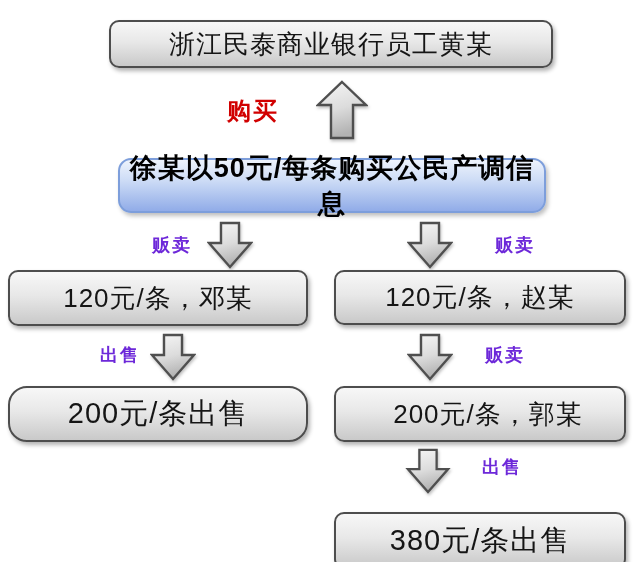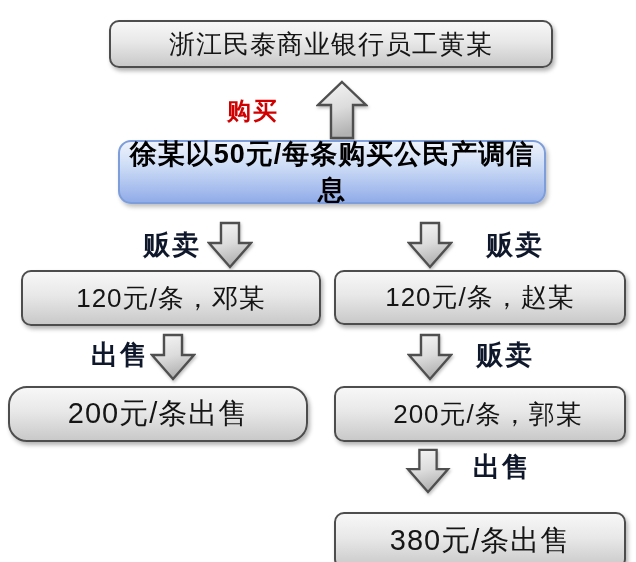--- a/index.html
+++ b/index.html
@@ -19,21 +19,21 @@
     box-sizing:border-box;
   }
   .node--blue{
     border:2px solid #7d9edb;border-radius:13px;
     background:linear-gradient(to bottom,#eef3fc 0%,#cddcf6 40%,#91ace8 100%);
     font-weight:bold;color:#000;
     box-shadow:2px 3px 4px rgba(0,0,0,0.25);
   }
   .edge-label{
     position:absolute;
-    font-weight:bold;color:#0f172a;font-size:27px;
+    font-weight:bold;color:#6d28d9;font-size:18px;
     display:flex;align-items:center;justify-content:center;
     letter-spacing:2px;
   }
   .edge-label--red{color:#d10000;font-size:24px;}
   .arrow{position:absolute;filter:drop-shadow(1.5px 2px 1.5px rgba(0,0,0,0.25));}
   .fs26{font-size:26px;}
   .fs27{font-size:27px;}
   .fs29{font-size:29px;}
 </style>
 </head>
@@ -52,33 +52,33 @@
   </svg>
 
   <div class="node fs26" style="left:109px;top:20px;width:444px;height:48px;">浙江民泰商业银行员工黄某</div>
 
   <div class="edge-label edge-label--red" style="left:218px;top:96px;width:70px;height:30px;">购买</div>
 
   <svg class="arrow" style="left:316px;top:80px;" width="52" height="60" viewBox="0 0 52 60">
     <polygon points="26,2 50,25 37,25 37,58 15,58 15,25 2,25" fill="url(#arrowGrad)" stroke="#4f4f4f" stroke-width="2.4" stroke-linejoin="miter"></polygon>
   </svg>
 
-  <div class="node node--blue fs27" style="left:118px;top:140px;width:428px;height:64px;">徐某以50元/每条购买公民产调信息</div>
+  <div class="node node--blue fs27" style="left:118px;top:158px;width:428px;height:55px;">徐某以50元/每条购买公民产调信息</div>
 
   <div class="edge-label" style="left:140px;top:230px;width:64px;height:30px;">贩卖</div>
   <svg class="arrow" style="left:207px;top:221px;" width="46" height="48" viewBox="0 0 46 48">
     <polygon points="14,2 32,2 32,22 44,22 23,46 2,22 14,22" fill="url(#arrowGrad)" stroke="#4f4f4f" stroke-width="2.4" stroke-linejoin="miter"></polygon>
   </svg>
 
   <svg class="arrow" style="left:407px;top:221px;" width="46" height="48" viewBox="0 0 46 48">
     <polygon points="14,2 32,2 32,22 44,22 23,46 2,22 14,22" fill="url(#arrowGrad)" stroke="#4f4f4f" stroke-width="2.4" stroke-linejoin="miter"></polygon>
   </svg>
   <div class="edge-label" style="left:483px;top:230px;width:64px;height:30px;">贩卖</div>
 
-  <div class="node fs26" style="left:21px;top:270px;width:300px;height:56px;">120元/条，邓某</div>
+  <div class="node fs26" style="left:8px;top:270px;width:300px;height:56px;">120元/条，邓某</div>
   <div class="node fs26" style="left:334px;top:270px;width:292px;height:55px;">120元/条，赵某</div>
 
   <div class="edge-label" style="left:88px;top:340px;width:64px;height:30px;">出售</div>
   <svg class="arrow" style="left:150px;top:333px;" width="46" height="48" viewBox="0 0 46 48">
     <polygon points="14,2 32,2 32,22 44,22 23,46 2,22 14,22" fill="url(#arrowGrad)" stroke="#4f4f4f" stroke-width="2.4" stroke-linejoin="miter"></polygon>
   </svg>
 
   <svg class="arrow" style="left:407px;top:333px;" width="46" height="48" viewBox="0 0 46 48">
     <polygon points="14,2 32,2 32,22 44,22 23,46 2,22 14,22" fill="url(#arrowGrad)" stroke="#4f4f4f" stroke-width="2.4" stroke-linejoin="miter"></polygon>
   </svg>

